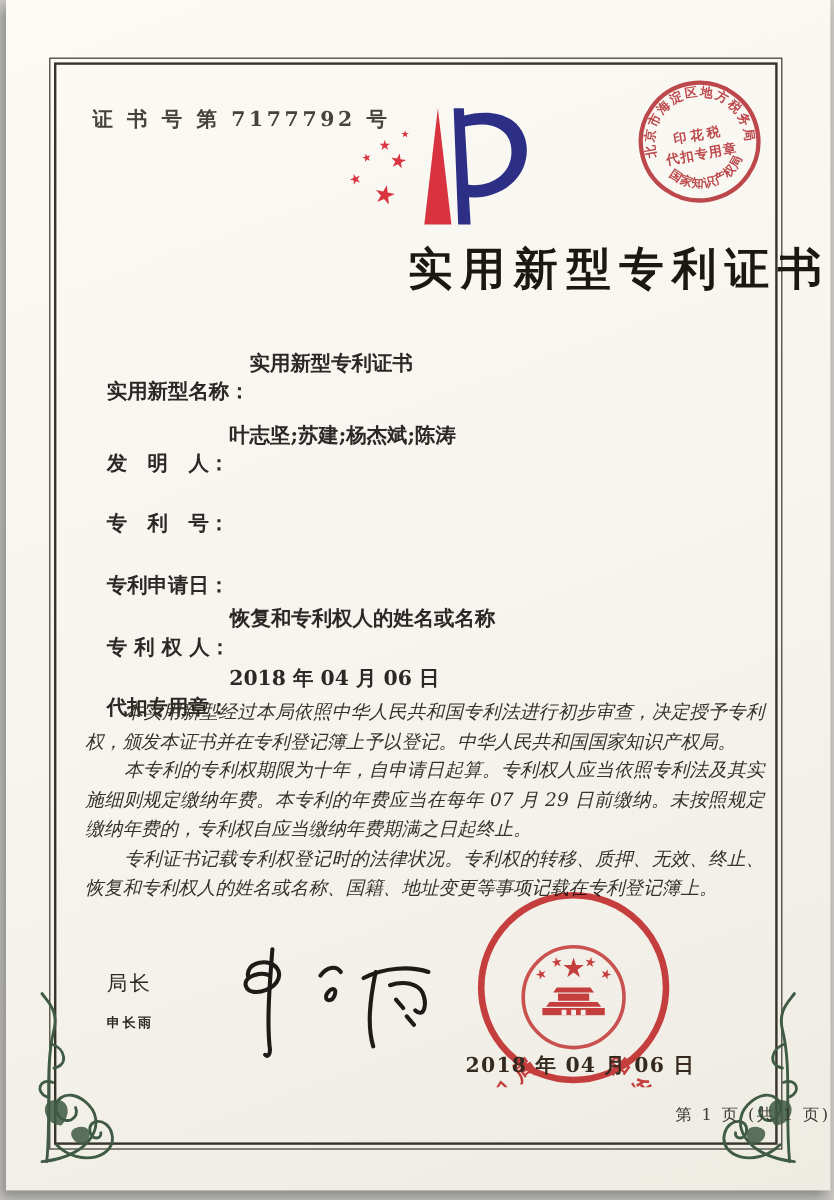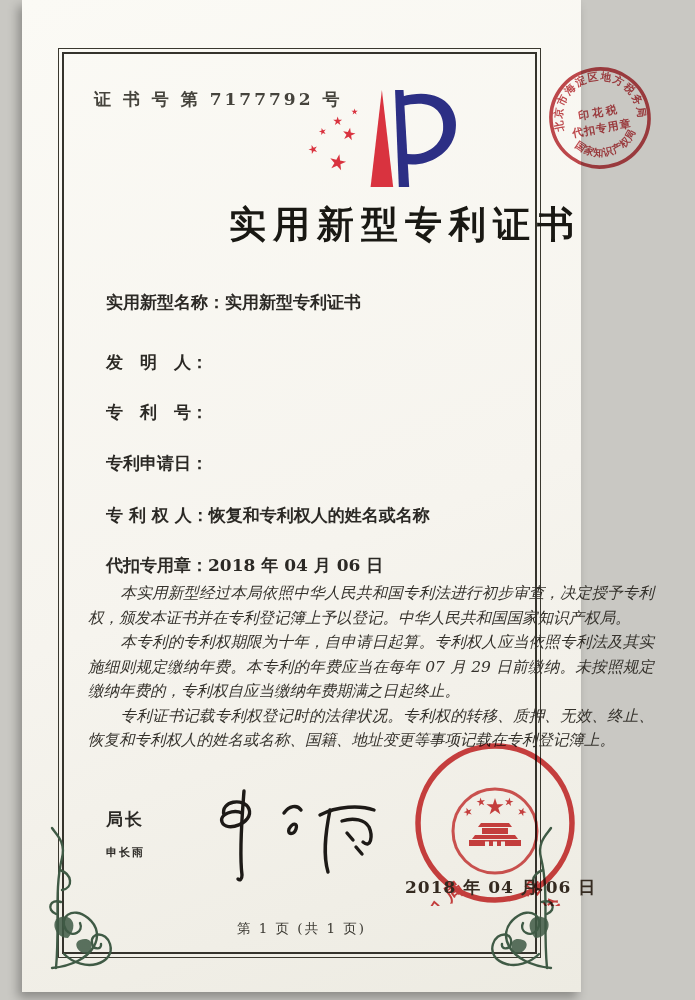--- a/index.html
+++ b/index.html
@@ -2,21 +2,21 @@
 <html><head>
 <meta charset="utf-8">
 <style>
   html,body{margin:0;padding:0;}
   body{
     width:695px;height:1000px;overflow:hidden;
     background:#c9c8c3;
     font-family:"DejaVu Serif","Liberation Serif",serif;
   }
   .sheet{
-    position:absolute;left:22px;top:0;width:559px;height:992px;
+    position:absolute;left:5px;top:0;width:687px;height:992px;
     background:linear-gradient(160deg,#fbfaf5 0%,#f6f4ee 55%,#edebe2 100%);
     box-shadow:-4px 6px 10px rgba(0,0,0,.30);
   }
   
   .frame-outer{
     position:absolute;left:36px;top:48px;right:40px;bottom:34px;
     border:1.4px solid #3a382f;
   }
   .frame-inner{
     position:absolute;left:3px;top:3px;right:3px;bottom:3px;
@@ -37,38 +37,38 @@
   }
   .title{
     position:absolute;left:0;top:200px;width:100%;
     text-align:right;font-size:37px;font-weight:700;color:#191813;
     letter-spacing:7px;
   }
   .row{
     position:absolute;left:84px;width:540px;display:flex;
     font-size:17px;font-weight:600;color:#2b2925;white-space:nowrap;
   }
-  .row .lbl{flex:none;}
+  .row .lbl{flex:none;margin-top:24px;}
   .row .val{flex:none;}
   .paras{
     position:absolute;left:66px;top:581px;width:566px;
     font-size:15.5px;line-height:24.5px;color:#35322c;
     font-style:italic;text-align:justify;
   }
   .paras p{margin:0;text-indent:2.1em;}
-  .sig-title{position:absolute;left:84px;top:808px;font-family:"DejaVu Sans","Liberation Sans",sans-serif;font-size:17px;color:#2c2a26;font-weight:700;letter-spacing:2px;text-align:center;}
+  .sig-title{position:absolute;left:84px;top:808px;font-family:"DejaVu Sans","Liberation Sans",sans-serif;font-size:17px;color:#2c2a26;font-weight:400;letter-spacing:2px;text-align:center;}
   .sig-name{position:absolute;left:84px;top:845px;font-family:"DejaVu Sans","Liberation Sans",sans-serif;font-size:11px;color:#2c2a26;font-weight:700;letter-spacing:2px;}
   .signature{position:absolute;left:170px;top:775px;}
   .seal{position:absolute;left:390px;top:740px;mix-blend-mode:multiply;opacity:.95;}
   .seal-date{
     position:absolute;left:383px;top:876px;z-index:5;
     font-size:17px;font-weight:600;color:#342a20;letter-spacing:1px;white-space:nowrap;
   }
   .footer{
-    position:absolute;left:0;top:920px;width:100%;text-align:center;
+    position:absolute;left:0;top:920px;width:100%;text-align:right;
     font-size:13.5px;color:#3c3a33;letter-spacing:2px;
   }
   
   text{font-family:"DejaVu Serif","Liberation Serif",serif;}
   .arc-big{font-size:19px;letter-spacing:4.5px;fill:#ce3839;font-weight:700;}
   .arc-sm-top{font-size:10.5px;letter-spacing:1.6px;fill:#bd3a40;font-weight:700;}
   .arc-sm-bot{font-size:10px;letter-spacing:.5px;fill:#bd3a40;font-weight:700;}
   .stamp-center{font-size:11px;fill:#bd3a40;font-weight:700;text-anchor:middle;}
 </style>
 </head>
@@ -144,20 +144,21 @@
   </svg>
 
   <div class="title">实用新型专利证书</div>
 
   <div class="row" style="top:291px">
     <span class="lbl">实用新型名称：</span>
     <span class="val">实用新型专利证书</span>
   </div>
   <div class="row" style="top:351px">
     <span class="lbl">发　明　人：</span>
+    <span class="val">叶志坚;苏建;杨杰斌;陈涛</span>
   </div>
   <div class="row" style="top:401px">
     <span class="lbl">专　利　号：</span>
   </div>
   <div class="row" style="top:452px">
     <span class="lbl">专利申请日：</span>
   </div>
   <div class="row" style="top:504px">
     <span class="lbl">专 利 权 人：</span>
     <span class="val">恢复和专利权人的姓名或名称</span>

